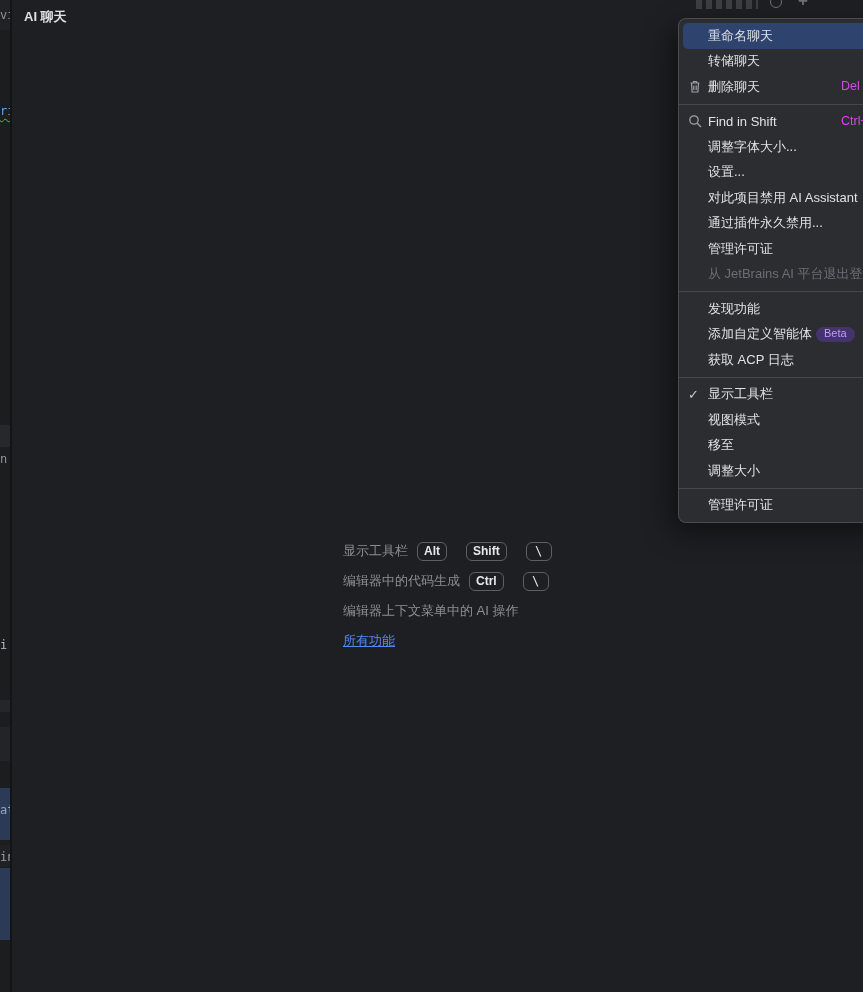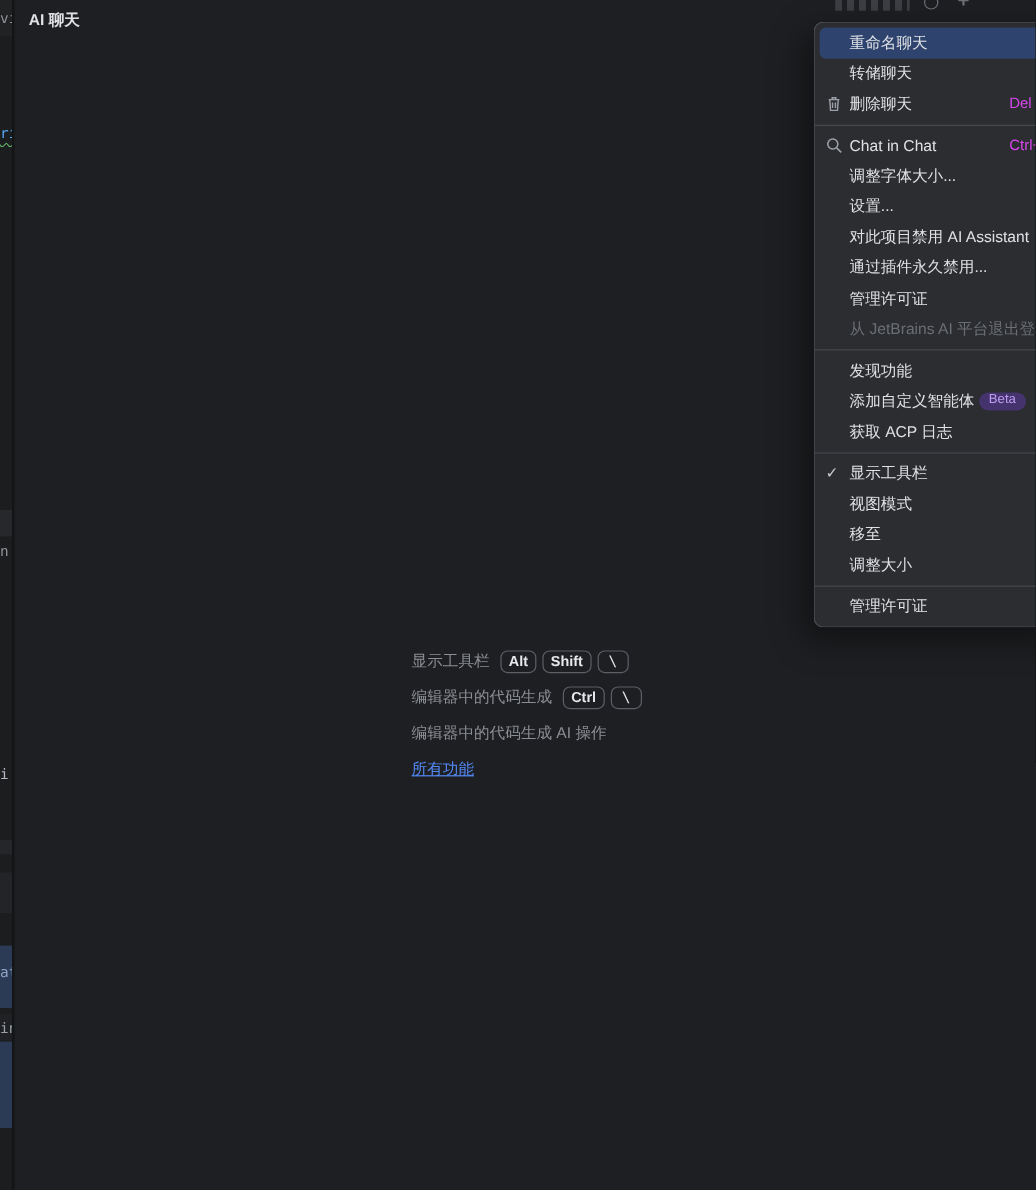--- a/index.html
+++ b/index.html
@@ -36,21 +36,21 @@
   #toolbar-sliver .tb-circle{
     position:absolute;left:80px;top:-4px;width:10px;height:10px;border:1.5px solid #6c6f75;border-radius:50%;
   }
   #toolbar-sliver .tb-plus{
     position:absolute;left:108px;top:-9px;font-size:17px;color:#6c6f75;font-weight:bold;
   }
 
   
   #empty-state{position:absolute;left:343px;top:541px;z-index:3;}
   .es-row{display:flex;align-items:center;height:20px;margin-bottom:10px;font-size:13px;color:#8b8e94;}
-  .es-keys{display:inline-flex;gap:5px;margin-left:9px;}
+  .es-keys{display:inline-flex;gap:19px;margin-left:9px;}
   .kb-key{
     display:inline-flex;align-items:center;justify-content:center;
     min-width:12px;padding:1px 6px 2px;border:1.5px solid #5c5f66;border-radius:6px;
     color:#e6e8ec;font-size:12px;font-weight:bold;line-height:14px;background:transparent;
   }
   .kb-key.mono{font-family:"DejaVu Sans Mono","Liberation Mono",monospace;font-weight:normal;}
   .es-link{font-size:13px;color:#548af7;cursor:pointer;margin-top:1px;display:inline-block;text-decoration:underline;}
 
   
   #popup-menu{
@@ -120,21 +120,21 @@
           </span>
         </div>
         <div class="es-row">
           <span>编辑器中的代码生成</span>
           <span class="es-keys">
             <span class="kb-key">Ctrl</span>
             <span class="kb-key mono">\</span>
           </span>
         </div>
         <div class="es-row">
-          <span>编辑器中的代码生成 AI 操作</span>
+          <span>编辑器上下文菜单中的 AI 操作</span>
         </div>
       </div>
     <span class="es-link">所有功能</span>
   </div>
 
   <div id="popup-menu">
       <div class="menu-item selected">
         <span class="mi-icon"></span>
         <span class="mi-label">重命名聊天</span>
       </div>
@@ -152,21 +152,21 @@
         <span class="mi-shortcut">Del</span>
       </div>
       <div class="menu-sep"></div>
       <div class="menu-item">
         <span class="mi-icon">
           <svg width="14" height="14" viewBox="0 0 14 14" fill="none" stroke="#9da0a8" stroke-width="1.3">
             <circle cx="6" cy="6" r="4.2"></circle>
             <path d="M9.2 9.2 L13 13"></path>
           </svg>
         </span>
-        <span class="mi-label">Chat in Chat</span>
+        <span class="mi-label">Find in Shift</span>
         <span class="mi-shortcut">Ctrl+F</span>
       </div>
       <div class="menu-item">
         <span class="mi-icon"></span>
         <span class="mi-label">调整字体大小...</span>
       </div>
       <div class="menu-item">
         <span class="mi-icon"></span>
         <span class="mi-label">设置...</span>
       </div>

